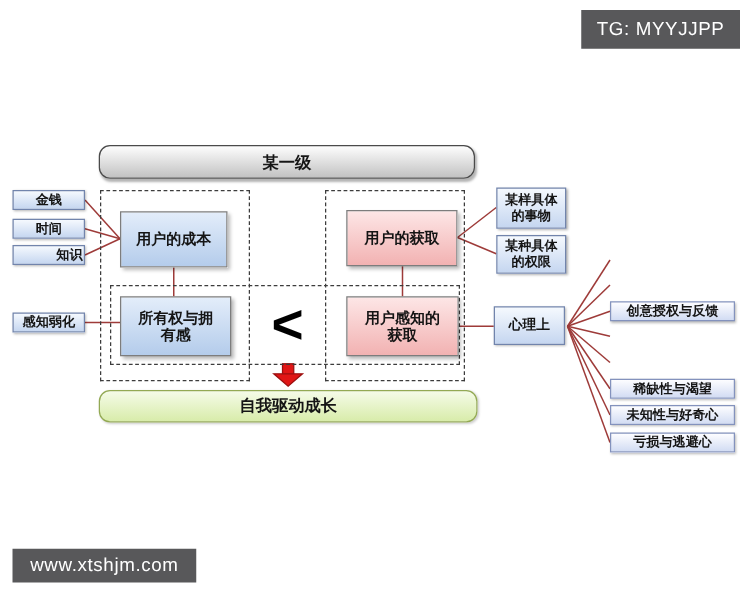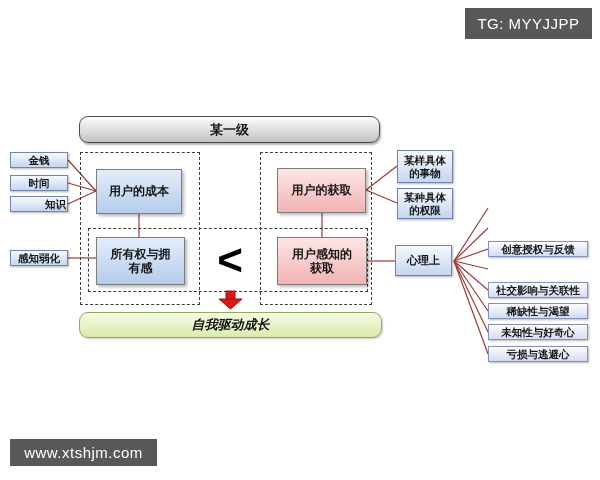--- a/index.html
+++ b/index.html
@@ -12,21 +12,21 @@
            border:1px solid #7d7d7d; box-shadow:2px 2px 3px rgba(0,0,0,0.28); font-size:12px; }
   .pink  { background:linear-gradient(180deg,#fde6e6 0%,#f2b2b2 100%);
            border:1px solid #7d7d7d; box-shadow:2px 2px 3px rgba(0,0,0,0.28); font-size:12px; }
   .small-blue { background:linear-gradient(180deg,#f5f9fe 0%,#c5d6f0 100%);
            border:1px solid #7184ac; box-shadow:1px 1px 2px rgba(0,0,0,0.3); font-size:10.5px; }
   .list-item { background:linear-gradient(180deg,#fdfdff 0%,#d2dcf3 100%);
            border:1px solid #8392bd; box-shadow:1px 1px 2px rgba(0,0,0,0.28); font-size:10.5px; }
   .gray-bar { background:linear-gradient(180deg,#fdfdfd 0%,#c2c2c2 100%);
            border:1px solid #4a4a4a; border-radius:9px; box-shadow:1px 2px 2px rgba(0,0,0,0.3); font-size:13px; }
   .green-bar { background:linear-gradient(180deg,#f5fbe8 0%,#d8ecaa 100%);
-           border:1px solid #93a954; border-radius:9px; box-shadow:1px 1px 2px rgba(0,0,0,0.2); font-size:13px;font-style:italic; }
+           border:1px solid #93a954; border-radius:9px; box-shadow:1px 1px 2px rgba(0,0,0,0.2); font-size:13px; }
   .dashed { border:1px dashed #3c3c3c; }
   .badge { background:#58585a; color:#ffffff; display:flex; align-items:center; justify-content:center;
            font-size:15px; font-weight:normal; letter-spacing:0.5px; }
   .comparator { font-size:44px; font-weight:bold; color:#000; line-height:1; }
   svg.wires { position:absolute; left:0; top:0; pointer-events:none; }
 </style>
 </head>
 <body>
 
 <div class="canvas">
@@ -84,21 +84,20 @@
   <div class="abs node pink" style="left:277px; top:237px; width:90px; height:48px; padding:0 12px;">用户感知的获取</div>
 
   <div class="abs node small-blue" style="left:397px; top:150px; width:56px; height:33px; white-space:pre-line;">某样具体
 的事物</div>
   <div class="abs node small-blue" style="left:397px; top:188px; width:56px; height:31px; white-space:pre-line;">某种具体
 的权限</div>
 
   <div class="abs node small-blue" style="left:395px; top:245px; width:57px; height:31px; font-size:11px;font-family:Liberation Serif, serif;">心理上</div>
 
   <div class="abs node list-item" style="left:488px; top:241px; width:100px; height:16px;">创意授权与反馈</div>
-  <div class="abs node list-item" style="left:488px; top:282px; width:100px; height:16px;">社交影响与关联性</div>
   <div class="abs node list-item" style="left:488px; top:303px; width:100px; height:16px;">稀缺性与渴望</div>
   <div class="abs node list-item" style="left:488px; top:324px; width:100px; height:16px;">未知性与好奇心</div>
   <div class="abs node list-item" style="left:488px; top:346px; width:100px; height:16px;">亏损与逃避心</div>
 
   <div class="abs node green-bar" style="left:79px; top:312px; width:303px; height:26px;">自我驱动成长</div>
 
   <div class="abs badge" style="left:10px; top:439px; width:147px; height:27px;">www.xtshjm.com</div>
   <div class="abs badge" style="left:465px; top:8px; width:127px; height:31px;">TG: MYYJJPP</div>
 
 </div>

